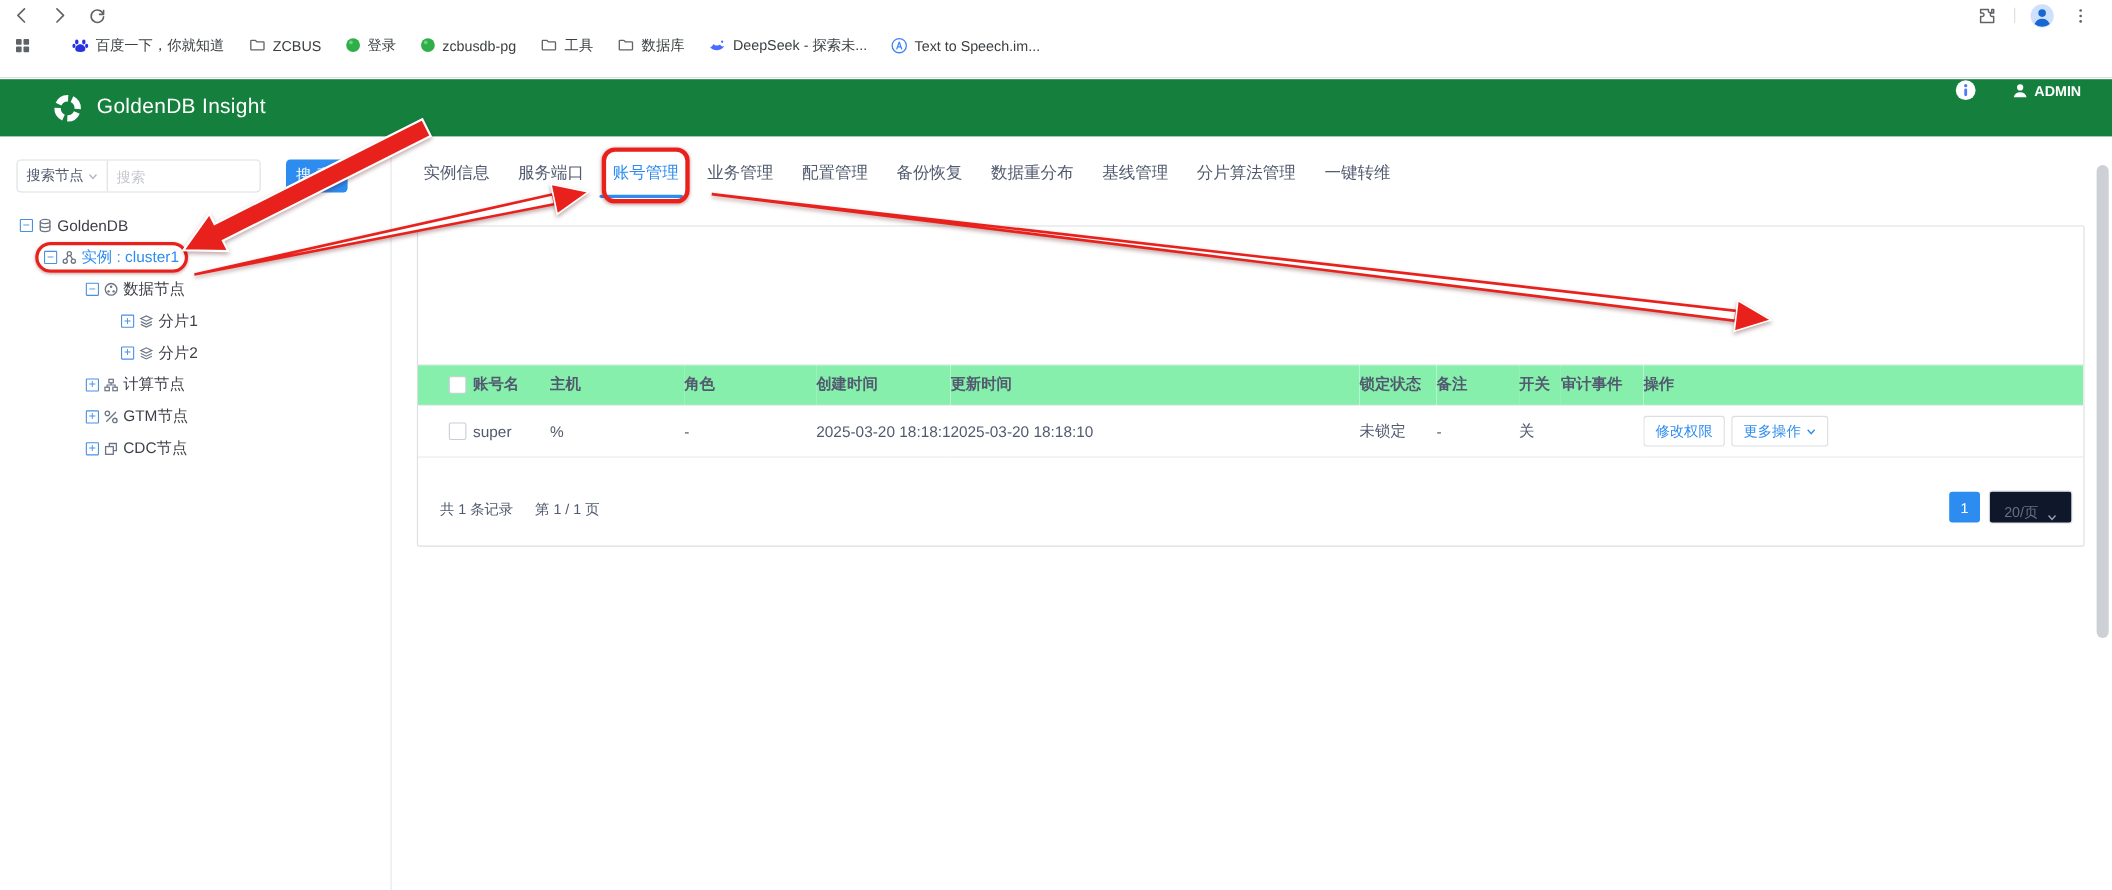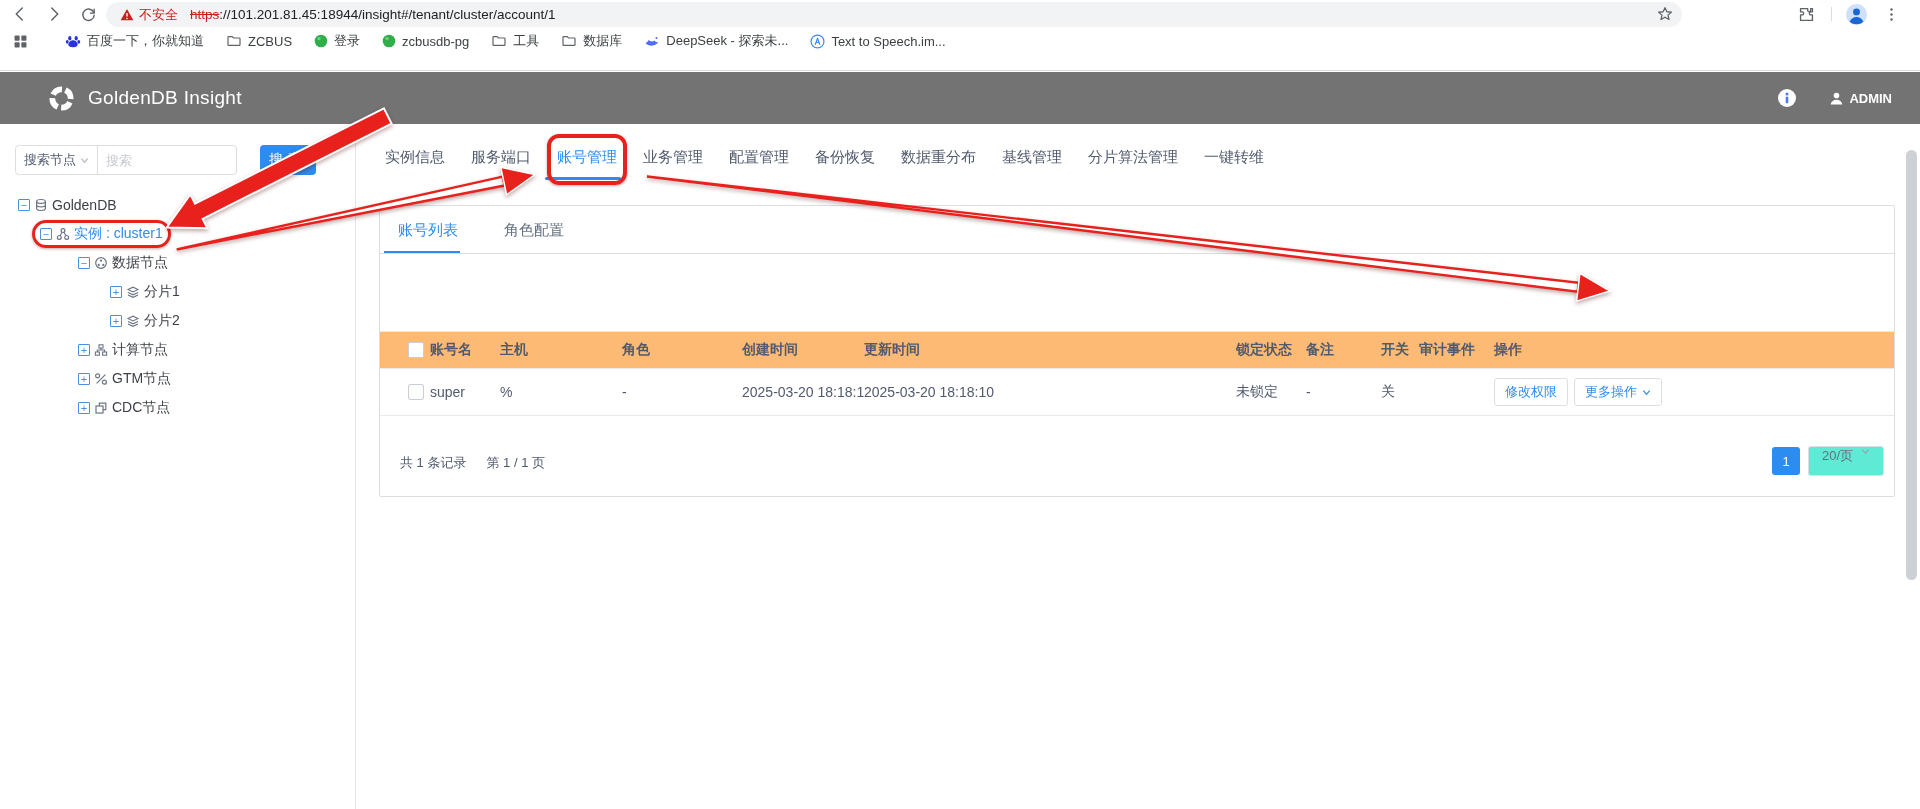--- a/index.html
+++ b/index.html
@@ -17,21 +17,21 @@
   .url-text{font-size:13.5px;color:#202124;white-space:nowrap;}
   .url-scheme{color:#c5221f;text-decoration:line-through;}
   .omni-star{position:absolute;right:8px;top:3px;}
   .chrome-right{position:absolute;top:2px;height:24px;display:flex;align-items:center;}
   .vdiv{width:1px;height:14px;background:#dadce0;}
   .bookmarks{position:absolute;top:29px;left:0;right:0;height:24px;display:flex;align-items:center;padding-left:12px;gap:22px;}
   .bm-item{display:flex;align-items:center;gap:6px;font-size:13px;color:#3c4043;white-space:nowrap;}
   .grid-wrap{margin-right:14px;display:flex;align-items:center;}
 
   
-  .app-header{position:absolute;top:72px;left:0;right:0;height:52px;background:#737373;display:flex;align-items:center;z-index:6;}
+  .app-header{position:absolute;top:72px;left:0;right:0;height:52px;background:#15803d;display:flex;z-index:6;}
   .brand{display:flex;align-items:center;margin-left:48px;}
   .brand-title{color:#fff;font-size:19px;margin-left:13px;letter-spacing:.3px;}
   .topnav{display:flex;margin-left:36px;height:52px;}
   .topnav-item{height:52px;line-height:52px;padding:0 14px;color:#e8eeff;font-size:15px;cursor:pointer;position:relative;}
   .topnav-item.active{background:#3a68e0;color:#fff;}
   .header-right{position:absolute;right:28px;display:flex;align-items:center;gap:32px;}
   .admin{display:flex;align-items:center;gap:5px;color:#fff;font-size:13px;font-weight:bold;}
 
   
   .subnav{position:absolute;top:124px;left:385px;height:66px;display:flex;align-items:center;gap:26px;z-index:4;}
@@ -73,34 +73,34 @@
   .acct-search input{width:100%;height:100%;border:0;outline:0;padding:0 34px 0 12px;font-size:14px;color:#333;
                      box-sizing:border-box;font-family:inherit;background:transparent;}
   .acct-search input::placeholder{color:#c5c8ce;}
   .mag{position:absolute;right:9px;top:9px;}
   .create-wrap{position:absolute;right:130px;top:20px;}
   .create-btn{width:88px;height:33px;background:#2d8cf0;color:#fff;border:0;border-radius:3px;font-size:14px;cursor:pointer;font-family:inherit;}
   .batch-btn{position:absolute;right:18px;top:20px;height:33px;padding:0 13px;background:#fff;border:1px solid #dcdee2;
              border-radius:3px;color:#2d8cf0;font-size:14px;display:inline-flex;align-items:center;gap:6px;cursor:pointer;font-family:inherit;}
 
   table.acct{position:absolute;top:125px;left:0;width:1514px;border-collapse:collapse;table-layout:fixed;}
-  table.acct th{height:36px;background:#fdba74;border-top:1px solid #e8eaec;border-bottom:1px solid #e8eaec;
+  table.acct th{height:36px;background:#86efac;border-top:1px solid #e8eaec;border-bottom:1px solid #e8eaec;
                 font-size:14px;font-weight:bold;color:#515a6e;text-align:left;padding:0;white-space:nowrap;overflow:hidden;}
   table.acct td{height:46px;border-bottom:1px solid #e8eaec;font-size:14px;color:#515a6e;padding:0;white-space:nowrap;overflow:hidden;}
   .cbox{width:14px;height:14px;border:1px solid #c9ced6;border-radius:2px;background:#fff;margin-left:28px;cursor:pointer;}
   .ops{display:flex;gap:6px;align-items:center;}
   .mini-btn{height:28px;padding:0 10px;background:#fff;border:1px solid #dcdee2;border-radius:3px;color:#2d8cf0;font-size:13px;
             display:inline-flex;align-items:center;gap:5px;cursor:pointer;font-family:inherit;}
 
   .foot-left{position:absolute;left:20px;top:248px;font-size:13px;color:#515a6e;display:flex;gap:20px;}
   .pagination{position:absolute;right:10px;top:240px;display:flex;gap:8px;align-items:center;}
   .page-cur{width:28px;height:28px;background:#2d8cf0;color:#fff;font-size:13px;border-radius:3px;
             display:flex;align-items:center;justify-content:center;cursor:pointer;}
   .page-size{width:74px;height:28px;border:1px solid #dcdee2;border-radius:3px;color:#657180;font-size:13px;
-             display:flex;align-items:flex-start;justify-content:center;gap:8px;cursor:pointer;background:#5eead4;}
+             display:flex;align-items:flex-end;justify-content:center;gap:8px;cursor:pointer;background:#0f172a;}
 
   .scroll-thumb{position:absolute;right:3px;top:150px;width:11px;height:430px;background:#cdd0d5;border-radius:6px;z-index:7;}
 
   
   .anno-box{position:absolute;border:4px solid #e8211c;border-radius:10px;pointer-events:none;z-index:50;
             box-shadow:0 1px 3px rgba(90,0,0,.35);}
   .anno-tenant{top:-14px;bottom:2px;left:-6px;right:-6px;border-radius:12px;}
   .anno-account{top:-14px;bottom:-18px;left:-10px;right:-10px;border-radius:12px;}
   .anno-oval{top:-5px;bottom:-5px;left:-8px;right:-8px;border-radius:17px;border-width:3.5px;}
   .anno-create{top:-15px;bottom:-4px;left:-54px;right:-8px;border-radius:16px;}
@@ -123,36 +123,20 @@
           <path d="M9 4 L17 12 L9 20" fill="none" stroke="#5f6368" stroke-width="2" stroke-linecap="round" stroke-linejoin="round"></path>
         </svg>
     </div>
     <div class="tb-btn" style="left:76px;">
       <svg width="17" height="17" viewBox="0 0 24 24">
           <path d="M19.5 9.5A8 8 0 1 0 20 13" fill="none" stroke="#5f6368" stroke-width="2" stroke-linecap="round"></path>
           <path d="M20 4 L20 10 L14 10" fill="none" stroke="#5f6368" stroke-width="2" stroke-linejoin="round"></path>
         </svg>
     </div>
 
-    <div class="omnibox">
-      <span class="sec-badge">
-        <svg width="14" height="14" viewBox="0 0 16 16">
-            <path d="M8 1.2 L15.2 14 H.8 Z" fill="#c5221f"></path>
-            <rect x="7.2" y="5.6" width="1.6" height="4.4" rx="0.8" fill="#fff"></rect>
-            <circle cx="8" cy="12" r="0.95" fill="#fff"></circle>
-          </svg>
-        <span class="sec-label">不安全</span>
-      </span>
-      <span class="url-text"><span class="url-scheme">https</span><span>://101.201.81.45:18944/insight#/tenant/cluster/account/1</span></span>
-      <span class="omni-star">
-        <svg width="18" height="18" viewBox="0 0 24 24">
-            <path d="M12 3.6 L14.5 9 L20.4 9.6 L16 13.5 L17.3 19.3 L12 16.3 L6.7 19.3 L8 13.5 L3.6 9.6 L9.5 9 Z" fill="none" stroke="#5f6368" stroke-width="1.7" stroke-linejoin="round"></path>
-          </svg>
-      </span>
-    </div>
 
     <div class="chrome-right" style="right:104px;">
       <svg width="19" height="19" viewBox="0 0 24 24">
           <path d="M9.5 4.5h4v2a1.9 1.9 0 1 0 3.8 0v-2H19.5v4.2h-2a1.9 1.9 0 1 0 0 3.8h2v7H4.5v-7h2a1.9 1.9 0 1 0 0-3.8h-2V4.5h5z" fill="none" stroke="#5f6368" stroke-width="1.7" stroke-linejoin="round"></path>
         </svg>
     </div>
     <div class="vdiv" style="position:absolute;right:88px;top:7px;"></div>
     <div class="chrome-right" style="right:52px;">
       <svg width="23" height="23" viewBox="0 0 24 24">
           <circle cx="12" cy="12" r="11" fill="#cfe0fc"></circle>
@@ -379,27 +363,20 @@
               <rect x="2" y="5" width="7" height="7" fill="none" stroke="#6c7585" stroke-width="1.2"></rect>
               <path d="M5.4 5V2.2h6.4v6.4H9" fill="none" stroke="#6c7585" stroke-width="1.2"></path>
             </svg>
           </span>
         <span class="tree-label">CDC节点</span>
       </div>
     </div>
   </div>
 
   <div class="panel">
-    <div class="tabs">
-      <span class="tab active">
-        <span>账号列表</span>
-        <span class="tab-underline"></span>
-      </span>
-      <span class="tab">角色配置</span>
-    </div>
 
 
     <table class="acct">
       <colgroup>
         <col style="width:50px">
           <col style="width:70px">
           <col style="width:122px">
           <col style="width:120px">
         <col style="width:122px">
           <col style="width:372px">

